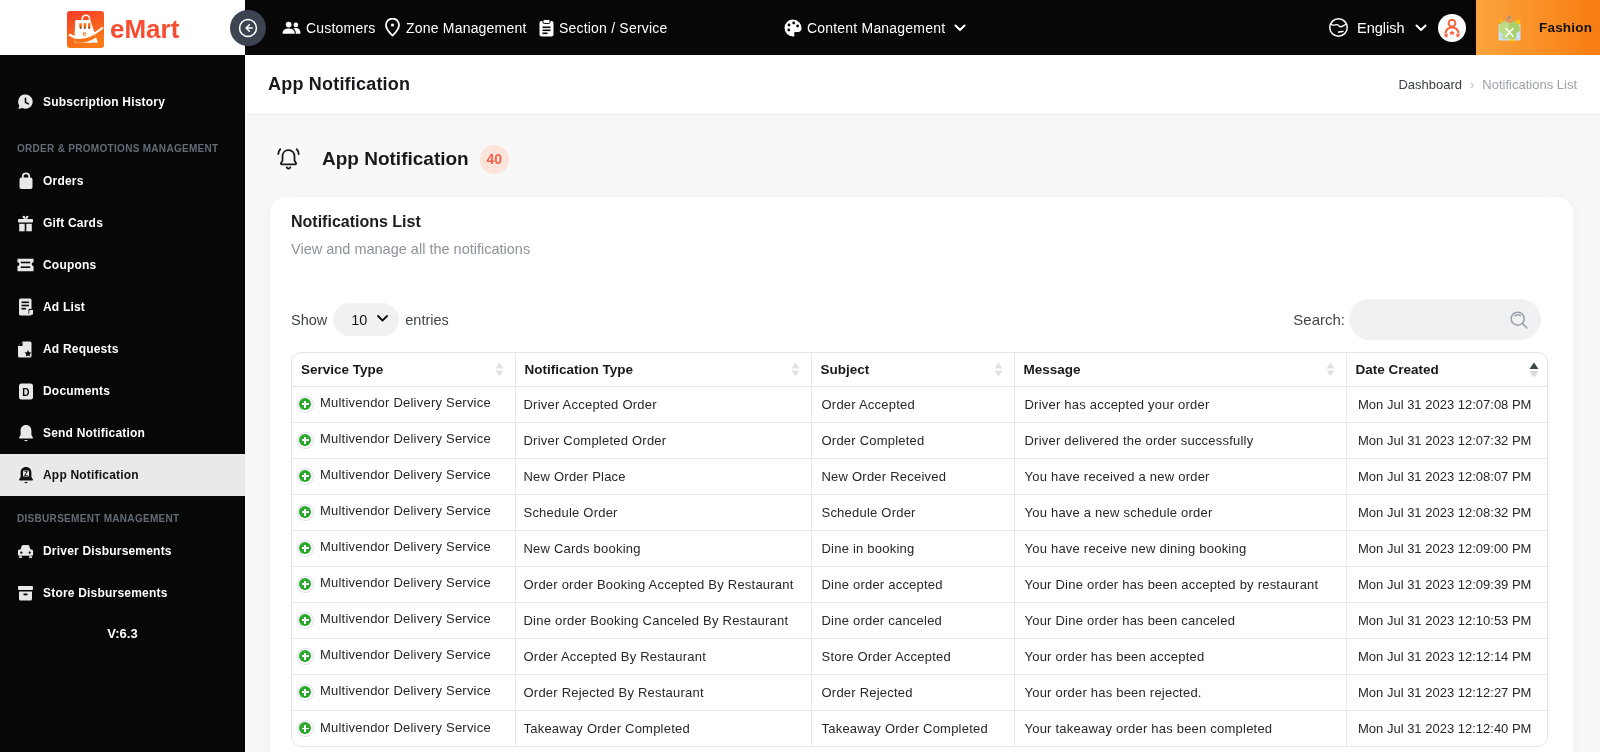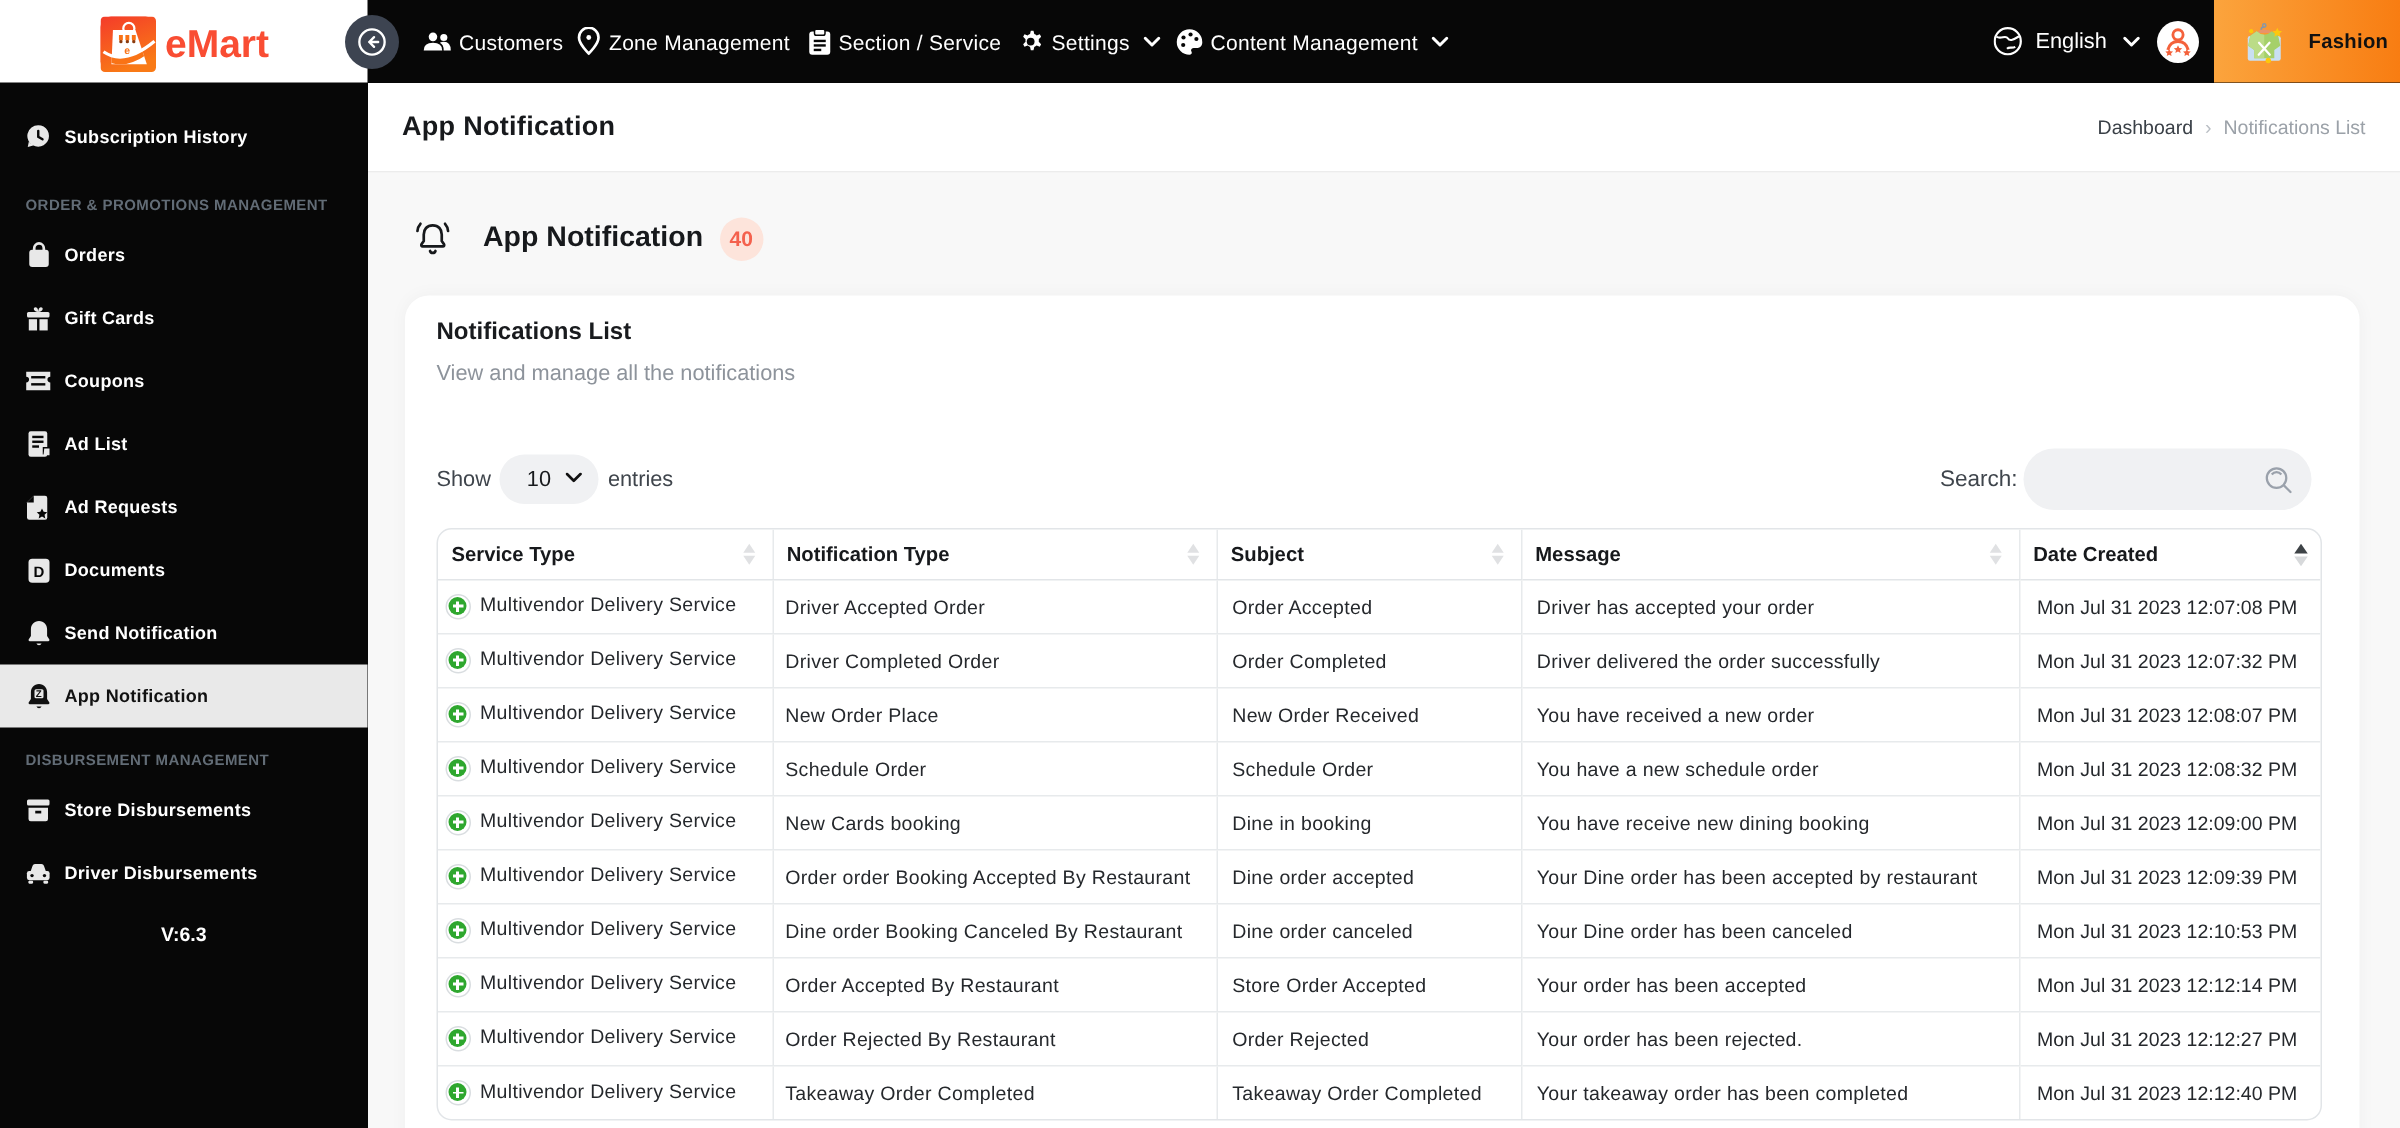--- a/index.html
+++ b/index.html
@@ -16,21 +16,21 @@
 .navitem svg { margin-right:5px; }
 .chev { margin-left:9px; }
 .topright { position:absolute; left:0; top:0; height:55px; color:#fff; }
 .tritem { position:absolute; top:0; height:55px; display:flex; align-items:center; }
 .fashion { position:absolute; right:0; top:0; width:124px; height:55px; background:linear-gradient(90deg,#fba43d,#f87d12); display:flex; align-items:center; }
 .fashion .ftxt { font-size:13.5px; font-weight:bold; color:#111; margin-left:15px; letter-spacing:0.2px; }
 .avatar { width:28px; height:28px; border-radius:50%; background:#fff; position:relative; }
 
 
 .sidebar { position:fixed; top:55px; left:0; width:245px; height:697px; background:#070707; z-index:40; }
-.snav { padding-top:15px; }
+.snav { padding-top:26px; }
 .sitem { height:42px; display:flex; align-items:center; padding-left:17px; color:#fff; font-size:12px; font-weight:bold; letter-spacing:0.2px; }
 .sitem .sic { width:17px; height:18px; margin-right:9px; display:flex; align-items:center; justify-content:center; }
 .sitem.active { background:#e9e9e9; color:#111; height:42px; }
 .shead { margin-top:13px; height:24px; display:flex; align-items:center; padding-left:17px; color:#626c76; font-size:10px; font-weight:bold; letter-spacing:0.3px; }
 .sver { margin-top:12px; text-align:center; color:#fff; font-size:13px; font-weight:bold; }
 
 
 .main { position:absolute; left:245px; top:55px; width:1355px; height:697px; background:#f8f8f8; }
 .pagehead { height:60px; background:#fff; border-bottom:1px solid #ececec; display:flex; align-items:center; justify-content:space-between; padding:0 23px; }
 .pagehead h1 { font-size:18px; font-weight:bold; color:#17191c; letter-spacing:0.2px; }
@@ -134,30 +134,20 @@
       Zone Management</div>
     <div class="navitem" style="left:539px;">
       <svg width="15" height="18" viewBox="0 0 15 18" fill="#fff">
           <rect x="0.5" y="2" width="14" height="15.5" rx="2"></rect>
           <rect x="4" y="0.5" width="7" height="4" rx="1.2" fill="#fff" stroke="#070707" stroke-width="1"></rect>
           <rect x="3.5" y="7.5" width="8" height="1.6" fill="#070707"></rect>
           <rect x="3.5" y="10.5" width="8" height="1.6" fill="#070707"></rect>
           <rect x="3.5" y="13.5" width="5" height="1.6" fill="#070707"></rect>
         </svg>
       Section / Service</div>
-    <div class="navitem" style="left:678px;">
-      <svg width="18" height="18" viewBox="0 0 18 18" fill="#fff">
-          <path d="M9 0.5 l1.8 0 l0.5 2.2 a6.7 6.7 0 0 1 1.6 0.9 l2.1-0.7 l0.9 1.6 l-1.6 1.6 a6.7 6.7 0 0 1 0 1.8 l1.6 1.6 l-0.9 1.6 l-2.1-0.7 a6.7 6.7 0 0 1-1.6 0.9 l-0.5 2.2 l-1.8 0 l-0.5-2.2 a6.7 6.7 0 0 1-1.6-0.9 l-2.1 0.7 l-0.9-1.6 l1.6-1.6 a6.7 6.7 0 0 1 0-1.8 l-1.6-1.6 l0.9-1.6 l2.1 0.7 a6.7 6.7 0 0 1 1.6-0.9 Z" transform="translate(0.2 1)"></path>
-          <circle cx="9.1" cy="8.7" r="2.6" fill="#070707"></circle>
-        </svg>
-      Settings
-      <svg class="chev" width="12" height="8" viewBox="0 0 12 8" fill="none" stroke="#fff" stroke-width="2">
-          <path d="M1.5 1.5 L6 6 L10.5 1.5" stroke-linecap="round" stroke-linejoin="round"></path>
-        </svg>
-    </div>
     <div class="navitem" style="left:784px;">
       <svg width="18" height="18" viewBox="0 0 18 18" fill="#fff">
           <path d="M9 0.5 A8.5 8.5 0 1 0 9 17.5 C10.5 17.5 10.8 16.3 10.3 15.4 C9.6 14.2 10.4 13 11.8 13 L14 13 C16 13 17.5 11.5 17.5 9.5 A8.7 8.5 0 0 0 9 0.5 Z"></path>
           <circle cx="5" cy="6" r="1.4" fill="#070707"></circle>
           <circle cx="9.7" cy="4" r="1.4" fill="#070707"></circle>
           <circle cx="13.6" cy="7" r="1.4" fill="#070707"></circle>
           <circle cx="4.8" cy="11" r="1.4" fill="#070707"></circle>
         </svg>
       Content Management
       <svg class="chev" width="12" height="8" viewBox="0 0 12 8" fill="none" stroke="#fff" stroke-width="2">
@@ -276,36 +266,36 @@
             <path d="M8 1 C4.7 1 2.6 3.4 2.6 6.6 V11 L1.2 13.2 a0.8 0.8 0 0 0 0.7 1.3 H14.1 a0.8 0.8 0 0 0 0.7-1.3 L13.4 11 V6.6 C13.4 3.4 11.3 1 8 1 Z"></path>
             <path d="M6.3 16 a1.8 1.8 0 0 0 3.4 0 Z"></path>
             <rect x="5" y="4.5" width="6" height="6" rx="1" fill="#e9e9e9"></rect>
             <text x="8" y="9.6" font-size="6.5" font-weight="bold" fill="#111" text-anchor="middle" font-family="Liberation Sans">Z</text>
           </svg>
     </span>App Notification</div>
 
     <div class="shead" style="margin-top:10px;">DISBURSEMENT MANAGEMENT</div>
 
     <div class="sitem"><span class="sic">
-      <svg width="17" height="16" viewBox="0 0 17 16" fill="#e8e8e8">
-            <rect x="1" y="1" width="15" height="4" rx="1"></rect>
-            <path d="M2 6.5 H15 V14 a1.5 1.5 0 0 1-1.5 1.5 H3.5 A1.5 1.5 0 0 1 2 14 Z"></path>
-            <rect x="6.5" y="8.5" width="4" height="1.8" fill="#070707"></rect>
-          </svg>
-    </span>Store Disbursements</div>
-    <div class="sitem"><span class="sic">
       <svg width="18" height="15" viewBox="0 0 18 15" fill="#e8e8e8">
             <path d="M3.5 6 L5 1.8 A1.8 1.8 0 0 1 6.7 0.6 H11.3 A1.8 1.8 0 0 1 13 1.8 L14.5 6"></path>
             <rect x="1" y="5.5" width="16" height="6.5" rx="1.6"></rect>
             <rect x="2" y="12.5" width="3.4" height="2" rx="0.8"></rect>
             <rect x="12.6" y="12.5" width="3.4" height="2" rx="0.8"></rect>
             <circle cx="4.6" cy="8.8" r="1.2" fill="#070707"></circle>
             <circle cx="13.4" cy="8.8" r="1.2" fill="#070707"></circle>
           </svg>
     </span>Driver Disbursements</div>
+    <div class="sitem"><span class="sic">
+      <svg width="17" height="16" viewBox="0 0 17 16" fill="#e8e8e8">
+            <rect x="1" y="1" width="15" height="4" rx="1"></rect>
+            <path d="M2 6.5 H15 V14 a1.5 1.5 0 0 1-1.5 1.5 H3.5 A1.5 1.5 0 0 1 2 14 Z"></path>
+            <rect x="6.5" y="8.5" width="4" height="1.8" fill="#070707"></rect>
+          </svg>
+    </span>Store Disbursements</div>
     <div class="sver">V:6.3</div>
   </div>
 </div>
 
 <div class="main">
   <div class="pagehead">
     <h1>App Notification</h1>
     <div class="crumb">
         <span class="c1">Dashboard</span>
         <span class="sep">›</span>

